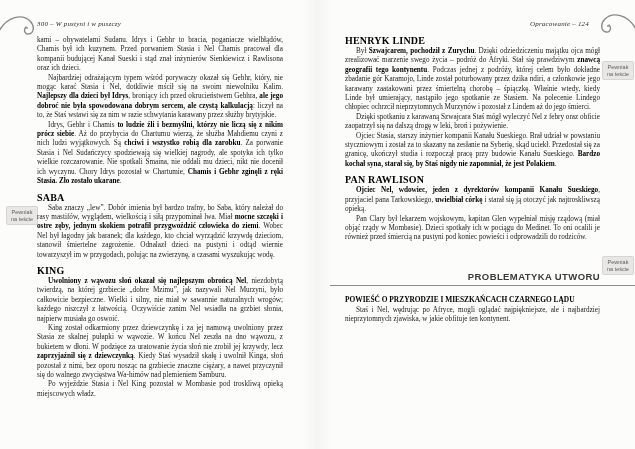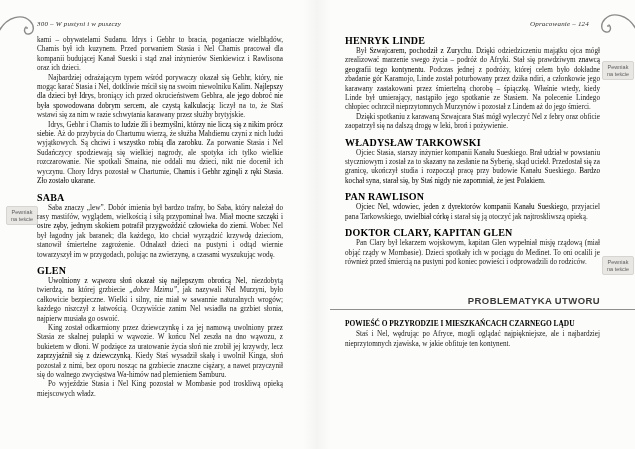--- a/index.html
+++ b/index.html
@@ -30,22 +30,22 @@
   #flourish-right{right:-2px;top:10px;transform:scaleX(-1);}
   .col{
     position:absolute;top:36px;
     text-align:justify;
     font-size:7.2px;line-height:9.4px;
   }
   #col-left{left:37px;width:246px;}
   #col-right{left:345px;width:255px;}
   .para{margin:0;}
   .para.ind{text-indent:11px;}
-  .b{font-weight:normal;color:#000;}
-  .i{font-style:italic;}
+  .b{font-weight:bold;color:#000;}
+  .i{}
   .sec-h{
     font-weight:bold;font-size:10px;line-height:9px;
     margin:6px 0 2px 0;text-align:left;letter-spacing:0.2px;color:#000;
   }
   .sec-h.first{margin-top:0;}
   .sec-h2{
     font-weight:bold;font-size:7.4px;line-height:9px;
     margin:9px 0 2px 0;text-align:left;color:#000;
   }
   .section-title{
@@ -101,36 +101,34 @@
     <div>Pewniak</div>
     <div>na teście</div>
   </div>
 
   <div id="col-left" class="col">
       <div class="para"><span>kami – obywatelami Sudanu. Idrys i Gebhr to bracia, poganiacze wielbłądów, Chamis był ich kuzynem. Przed porwaniem Stasia i Nel Chamis pracował dla kompanii budującej Kanał Sueski i stąd znał inżynierów Sienkiewicz i Rawlisona oraz ich dzieci.</span></div>
       <div class="para ind"><span>Najbardziej odrażającym typem wśród porywaczy okazał się Gebhr, który, nie mogąc karać Stasia i Nel, dotkliwie mścił się na swoim niewolniku Kalim. </span><span class="b">Najlepszy dla dzieci był Idrys</span><span>, broniący ich przed okrucieństwem Gebhra, </span><span class="b">ale jego dobroć nie była spowodowana dobrym sercem, ale czystą kalkulacją</span><span>: liczył na to, że Staś wstawi się za nim w razie schwytania karawany przez służby brytyjskie.</span></div>
       <div class="para ind"><span>Idrys, Gebhr i Chamis </span><span class="b">to ludzie źli i bezmyślni, którzy nie liczą się z nikim prócz siebie</span><span>. Aż do przybycia do Chartumu wierzą, że służba Mahdiemu czyni z nich ludzi wyjątkowych. Są </span><span class="b">chciwi i wszystko robią dla zarobku</span><span>. Za porwanie Stasia i Nel Sudańczycy spodziewają się wielkiej nagrody, ale spotyka ich tylko wielkie rozczarowanie. Nie spotkali Smaina, nie oddali mu dzieci, nikt nie docenił ich wyczynu. Chory Idrys pozostał w Chartumie, </span><span class="b">Chamis i Gebhr zginęli z ręki Stasia. Zło zostało ukarane</span><span>.</span></div>
       <div class="sec-h">SABA</div>
       <div class="para ind"><span>Saba znaczy „lew”. Dobór imienia był bardzo trafny, bo Saba, który należał do rasy mastifów, wyglądem, wielkością i siłą przypominał lwa. Miał </span><span class="b">mocne szczęki i ostre zęby, jednym skokiem potrafił przygwoździć człowieka do ziemi</span><span>. Wobec Nel był łagodny jak baranek; dla każdego, kto chciał wyrządzić krzywdę dzieciom, stanowił śmiertelne zagrożenie. Odnalazł dzieci na pustyni i odtąd wiernie towarzyszył im w przygodach, polując na zwierzynę, a czasami wyszukując wodę.</span></div>
-      <div class="sec-h">GLEN</div>
+      <div class="sec-h">KING</div>
       <div class="para ind"><span class="b">Uwolniony z wąwozu słoń okazał się najlepszym obrońcą Nel</span><span>, niezdobytą twierdzą, na której grzbiecie </span><span class="i">„dobre Mzimu”</span><span>, jak nazywali Nel Murzyni, było całkowicie bezpieczne. Wielki i silny, nie miał w sawannie naturalnych wrogów; każdego niszczył z łatwością. Oczywiście zanim Nel wsiadła na grzbiet słonia, najpierw musiała go oswoić.</span></div>
       <div class="para ind"><span>King został odkarmiony przez dziewczynkę i za jej namową uwolniony przez Stasia ze skalnej pułapki w wąwozie. W końcu Nel zeszła na dno wąwozu, z bukietem w dłoni. W podzięce za uratowanie życia słoń nie zrobił jej krzywdy, lecz </span><span class="b">zaprzyjaźnił się z dziewczynką</span><span>. Kiedy Staś wysadził skałę i uwolnił Kinga, słoń pozostał z nimi, bez oporu nosząc na grzbiecie znaczne ciężary, a nawet przyczynił się do walnego zwycięstwa Wa-himów nad plemieniem Samburu.</span></div>
       <div class="para ind"><span>Po wyjeździe Stasia i Nel King pozostał w Mombasie pod troskliwą opieką miejscowych władz.</span></div>
     </div>
 
   <div id="col-right" class="col">
     <div id="col-right-blocks">
         <div class="sec-h first">HENRYK LINDE</div>
         <div class="para ind"><span>Był </span><span class="b">Szwajcarem, pochodził z Zurychu</span><span>. Dzięki odziedziczeniu majątku ojca mógł zrealizować marzenie swego życia – podróż do Afryki. Stał się prawdziwym </span><span class="b">znawcą geografii tego kontynentu</span><span>. Podczas jednej z podróży, której celem było dokładne zbadanie gór Karamojo, Linde został poturbowany przez dzika ndiri, a członkowie jego karawany zaatakowani przez śmiertelną chorobę – śpiączkę. Właśnie wtedy, kiedy Linde był umierający, nastąpiło jego spotkanie ze Stasiem. Na polecenie Lindego chłopiec ochrzcił nieprzytomnych Murzynów i pozostał z Lindem aż do jego śmierci.</span></div>
         <div class="para ind"><span>Dzięki spotkaniu z karawaną Szwajcara Staś mógł wyleczyć Nel z febry oraz obficie zaopatrzył się na dalszą drogę w leki, broń i pożywienie.</span></div>
-        <div class="sec-h">WŁADYSŁAW TARKOWSKI</div>
         <div class="para ind"><span>Ojciec Stasia, starszy inżynier kompanii Kanału Sueskiego. Brał udział w powstaniu styczniowym i został za to skazany na zesłanie na Syberię, skąd uciekł. Przedostał się za granicę, ukończył studia i rozpoczął pracę przy budowie Kanału Sueskiego. </span><span class="b">Bardzo kochał syna, starał się, by Staś nigdy nie zapomniał, że jest Polakiem</span><span>.</span></div>
         <div class="sec-h">PAN RAWLISON</div>
         <div class="para ind"><span class="b">Ojciec Nel, wdowiec, jeden z dyrektorów kompanii Kanału Sueskiego</span><span>, przyjaciel pana Tarkowskiego, </span><span class="b">uwielbiał córkę</span><span> i starał się ją otoczyć jak najtroskliwszą opieką.</span></div>
-        <div class="sec-h">DOKTOR CLARY, KAPITAN GLEN</div>
         <div class="para ind"><span>Pan Clary był lekarzem wojskowym, kapitan Glen wypełniał misję rządową (miał objąć rządy w Mombasie). Dzieci spotkały ich w pociągu do Medinet. To oni ocalili je również przed śmiercią na pustyni pod koniec powieści i odprowadzili do rodziców.</span></div>
       </div>
     <div class="section-title">PROBLEMATYKA UTWORU</div>
     <hr class="section-divider">
     <div id="col-right-blocks2">
         <div class="sec-h2">POWIEŚĆ O PRZYRODZIE I MIESZKAŃCACH CZARNEGO LĄDU</div>
         <div class="para ind"><span>Staś i Nel, wędrując po Afryce, mogli oglądać najpiękniejsze, ale i najbardziej nieprzytomnych zjawiska, w jakie obfituje ten kontynent.</span></div>
       </div>
   </div>
 

